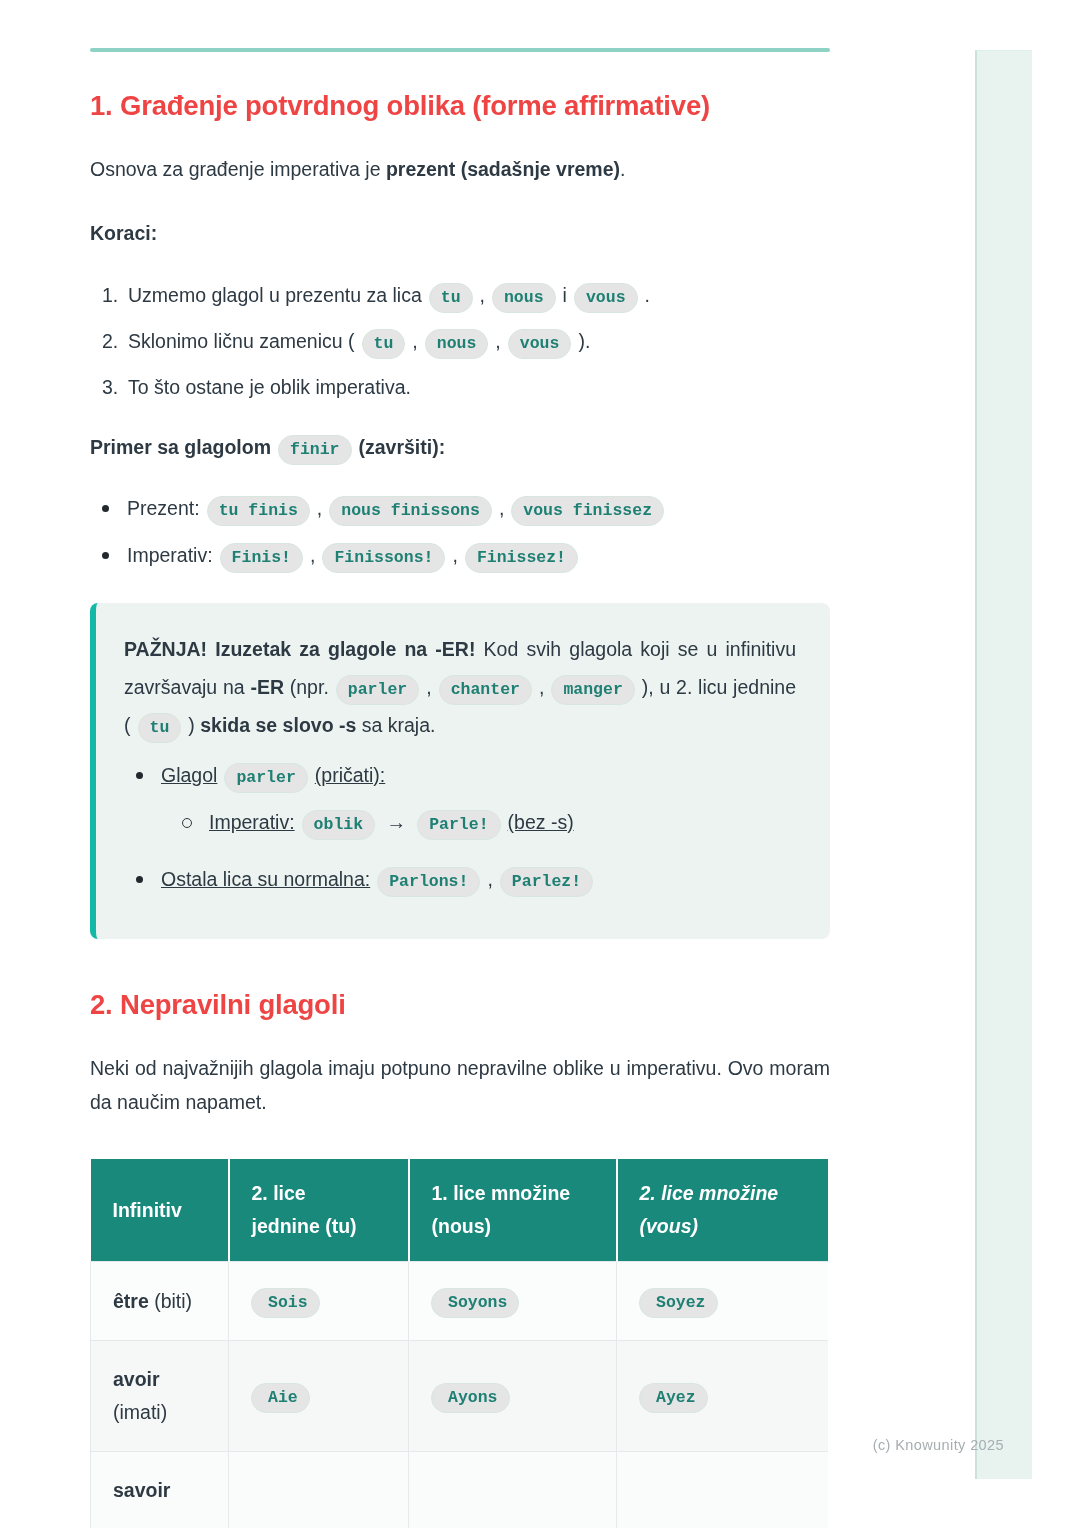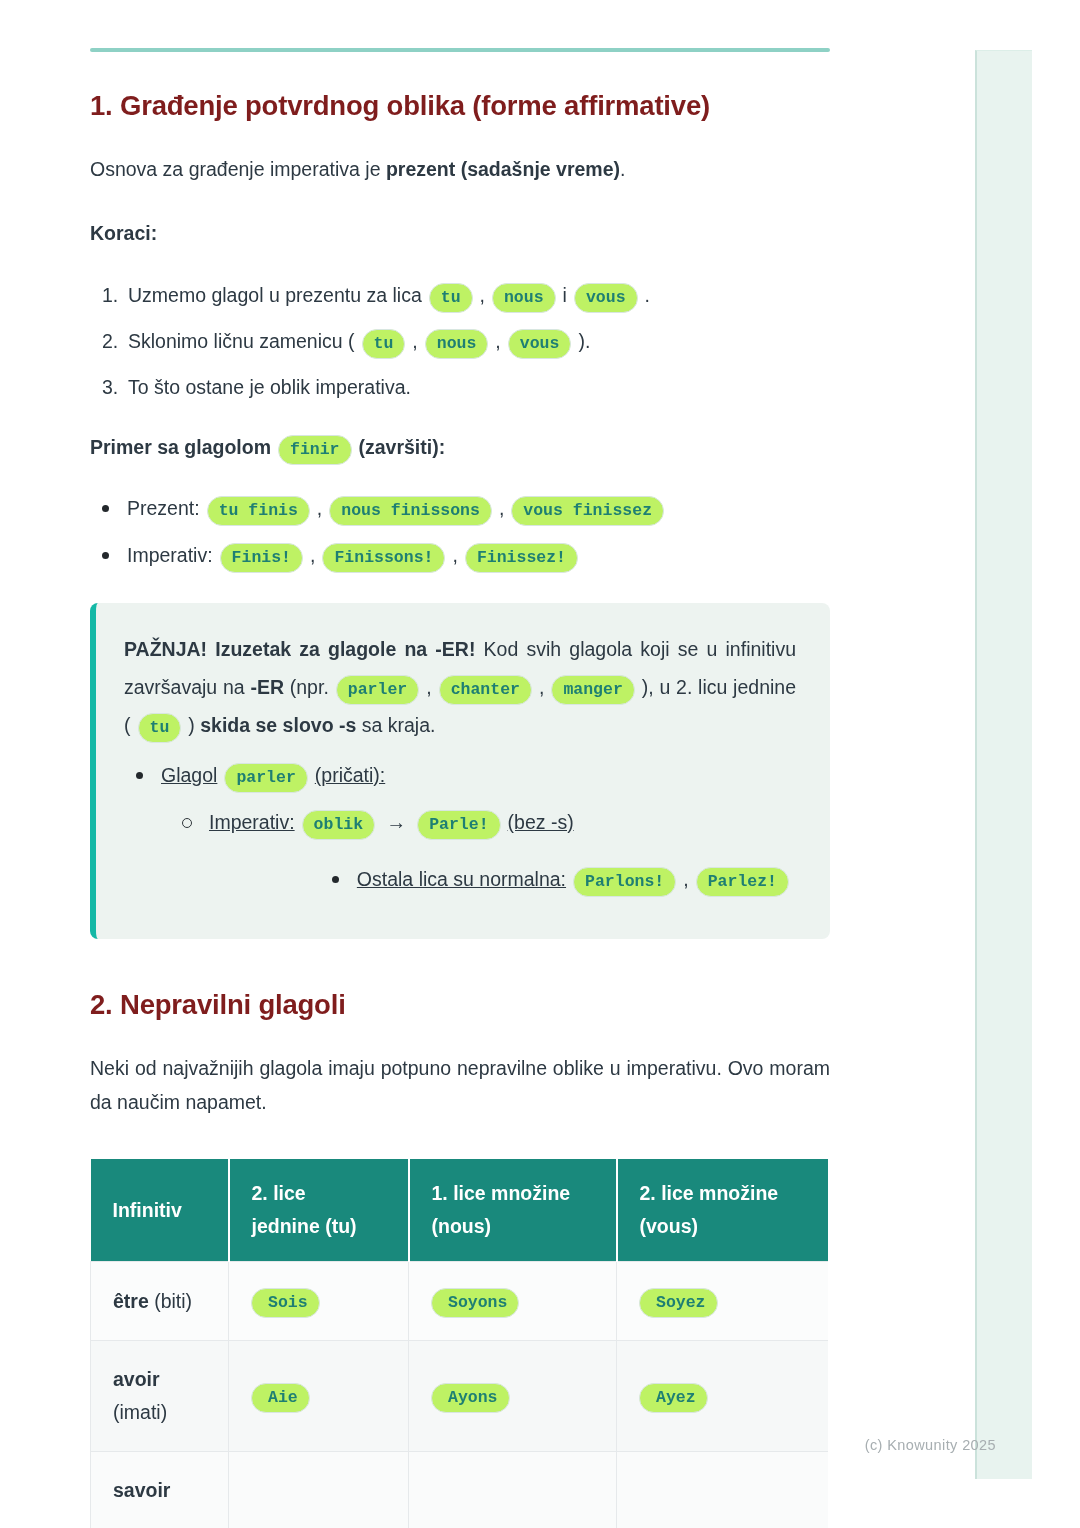--- a/index.html
+++ b/index.html
@@ -6,63 +6,63 @@
   body{
     width:1080px;height:1528px;background:#ffffff;position:relative;overflow:hidden;
     font-family:"Liberation Sans",sans-serif;color:#2D3943;
     -webkit-font-smoothing:antialiased;
   }
   .edge-strip{
     position:absolute;top:50px;right:48px;width:55px;height:1428px;
     background:#E8F3EF;border-left:2px solid #CBE2DB;border-top:1px solid #DCEEE8;
   }
   .watermark{
-    position:absolute;top:1437px;right:84px;font-size:14.5px;color:#A7AEB1;
+    position:absolute;top:1437px;right:76px;font-size:14.5px;color:#A7AEB1;
     letter-spacing:0.4px;z-index:5;
   }
   .content{position:absolute;left:90px;top:0;width:740px;}
   .divider{margin-top:48px;height:4px;background:#8ED1C5;border-radius:3px;}
-  .heading{font-weight:bold;font-size:27.5px;color:#7f1d1d;letter-spacing:-0.2px;margin:0;}
+  .heading{font-weight:bold;font-size:27.5px;color:#ef4444;letter-spacing:-0.2px;margin:0;}
   .h1{margin-top:38px;}
   .h2{margin-top:50px;}
   .para{font-size:19.5px;line-height:34px;margin:0;}
   .mt30{margin-top:30px;}
   .mt26{margin-top:26px;}
   .bold,.b{font-weight:bold;}
   .just{text-align:justify;}
   .chip{
     display:inline-block;font-family:"Liberation Mono","DejaVu Sans Mono",monospace;
-    font-weight:bold;font-size:16.5px;color:#1E7F73;background:#bef264;
+    font-weight:bold;font-size:16.5px;color:#1E7F73;background:#e5e5e5;
     border:1px solid #D8E6E0;border-radius:15px;padding:3px 11px;margin:0 7px;
     line-height:22px;vertical-align:baseline;white-space:nowrap;
   }
   .arrow{display:inline-block;margin:0 4px;font-size:20px;color:#2D3943;}
   .olist{margin-top:28px;padding-left:12px;}
   .oitem{display:flex;align-items:flex-start;margin-bottom:11px;line-height:34px;font-size:19.5px;}
   .marker{flex:none;width:26px;}
   .ulist{margin-top:26px;padding-left:10px;}
   .uitem{display:flex;align-items:flex-start;margin-bottom:12px;line-height:34px;font-size:19.5px;}
   .disc{flex:none;width:7px;height:7px;border-radius:50%;background:#23282c;margin:14px 18px 0 2px;}
   .circle{flex:none;width:8px;height:8px;border-radius:50%;border:1.5px solid #30373c;background:transparent;margin:13px 17px 0 0;}
   .callout{
     margin-top:30px;background:#EDF3F0;border-left:6px solid #14b8a6;
     border-radius:8px;padding:27px 34px 30px 28px;
   }
   .callout .para{line-height:38px;}
   .callout .ulist{margin-top:14px;padding-left:10px;text-decoration:underline;}
   .callout .sub{padding-left:48px;margin-bottom:12px;}
-  .callout .gap-top{margin-top:22px;justify-content:flex-end;}
+  .callout .gap-top{margin-top:22px;}
   .table-wrap{margin-top:40px;width:738px;height:373px;overflow:hidden;}
   table{border-collapse:collapse;width:738px;table-layout:fixed;}
   th{
     background:#19897C;color:#ffffff;font-weight:bold;font-size:19.5px;text-align:left;
     padding:18px 14px 18px 22px;vertical-align:middle;white-space:pre-line;line-height:33px;
     border-right:2px solid #ffffff;
   }
-  th:last-child{border-right:none;}
+  th:last-child{border-right:none;font-style:italic;}
   td{
     border:1px solid #E6E9EB;font-size:19.5px;vertical-align:middle;
     padding:22px 14px 22px 22px;white-space:pre-line;line-height:33px;
   }
   td .chip{margin:0;padding-left:16px;}
   tr.r0 td{background:#FBFCFC;}
   tr.r1 td{background:#F6F8F8;}
   tr.r2 td{background:#FAFBFB;}
 </style>
 </head>

